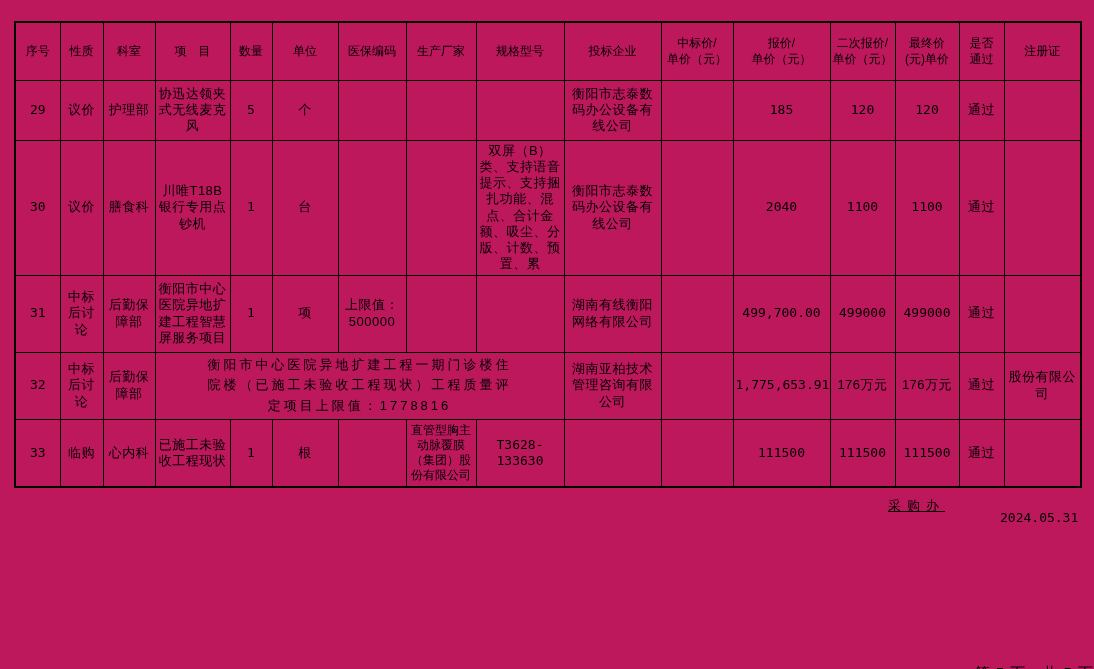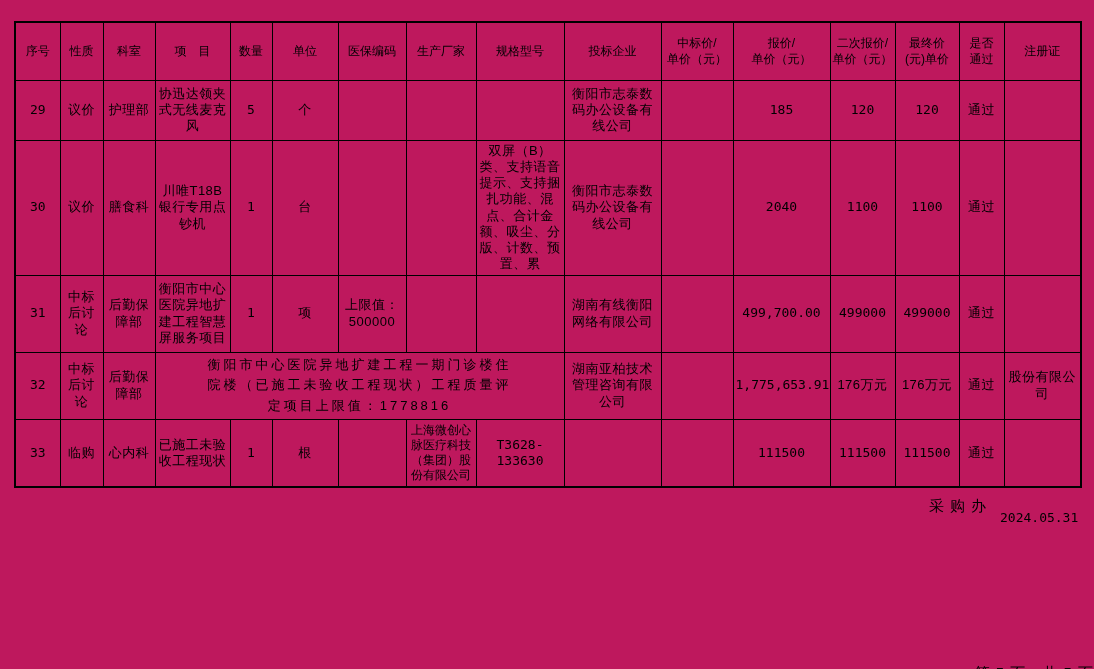--- a/index.html
+++ b/index.html
@@ -61,24 +61,25 @@
   }
   .signline {
     position: absolute;
     top: 497px;
     left: 0;
     width: 1094px;
     height: 22px;
   }
   .sign-office {
     position: absolute;
-    left: 929px;
+    left: 888px;
     top: 0;
-    font-size: 15px;
+    font-size: 13px;
     letter-spacing: 6px;
+    text-decoration: underline;
   }
   .sign-date {
     position: absolute;
     left: 1000px;
     top: 1px;
     font-family: "DejaVu Sans Mono", monospace;
     font-size: 13px;
     margin-top: 12px;
   }
   .page-indicator {
@@ -212,21 +213,21 @@
           <td>股份有限公司</td>
         </tr>
         <tr style="height: 68px;">
           <td class="num">33</td>
           <td class="hand">临购</td>
           <td>心内科</td>
           <td>已施工未验收工程现状</td>
           <td class="num">1</td>
           <td>根</td>
           <td></td>
-          <td class="sm">上海微创心脉医疗科技（集团）股份有限公司</td>
+          <td class="sm">直管型胸主动脉覆膜（集团）股份有限公司</td>
           <td class="num">T3628-133630</td>
           <td></td>
           <td></td>
           <td class="num">111500</td>
           <td class="num">111500</td>
           <td class="num">111500</td>
           <td>通过</td>
           <td></td>
         </tr>
       </tbody>

